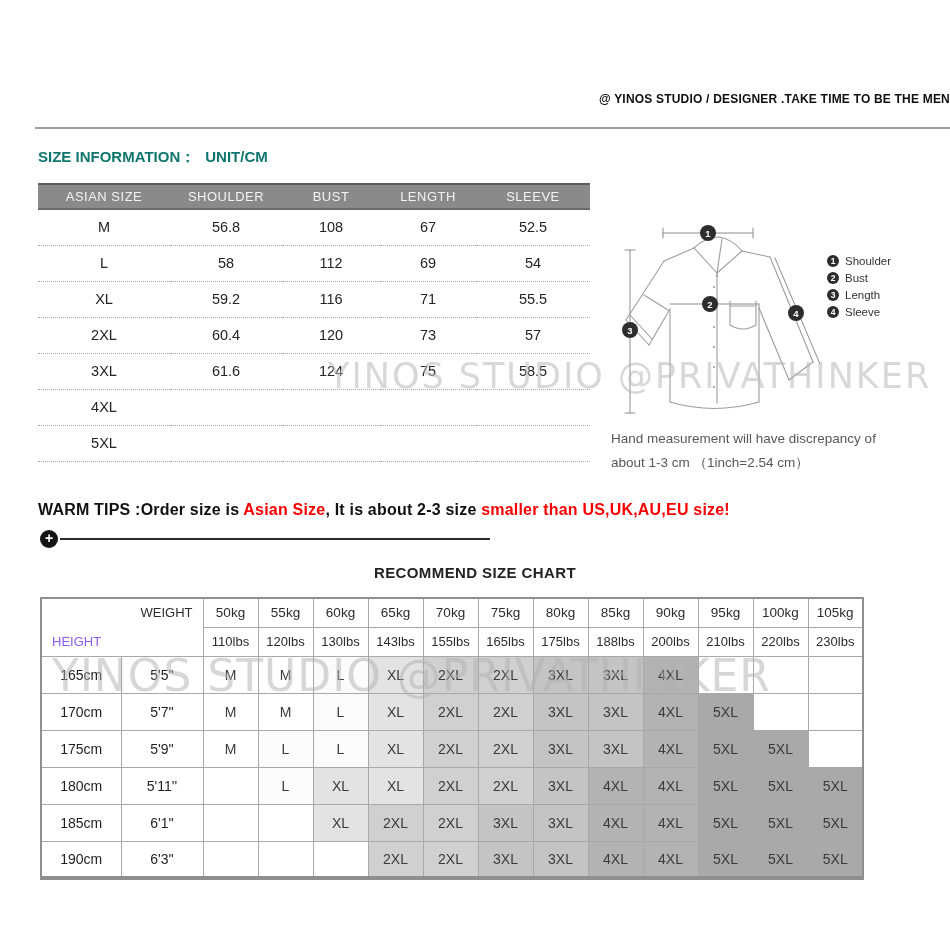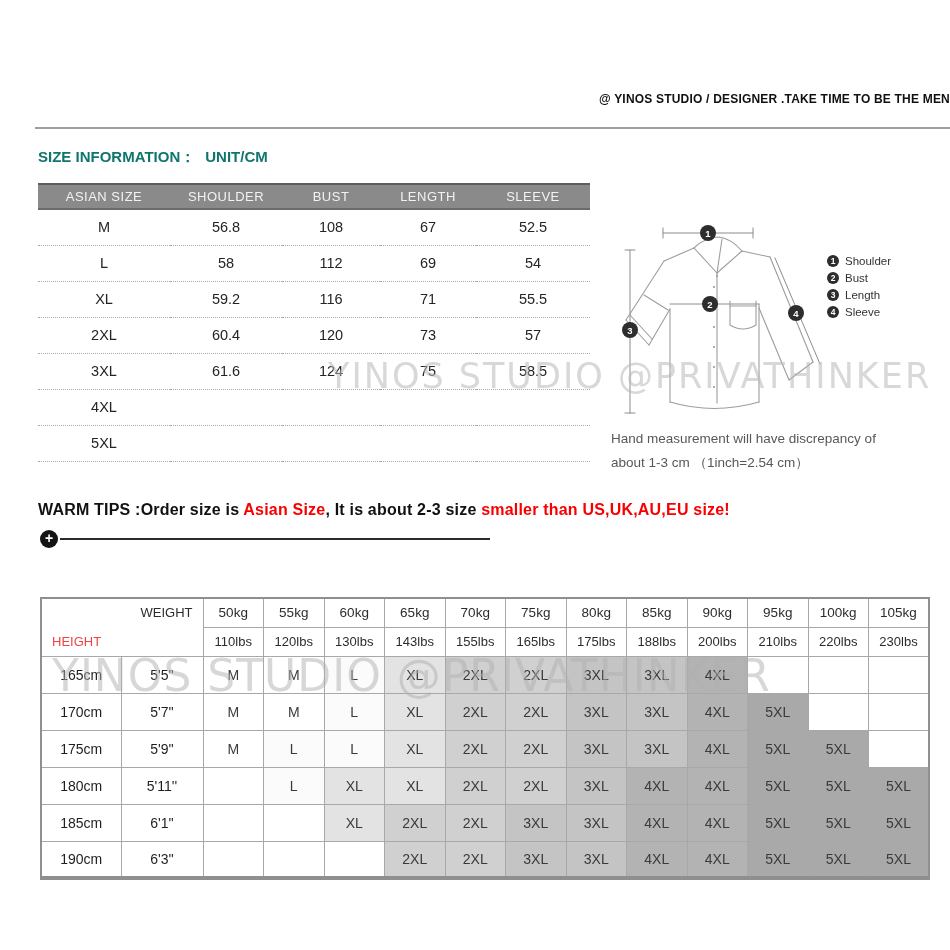--- a/index.html
+++ b/index.html
@@ -46,31 +46,31 @@
     color:#111; letter-spacing:.2px; white-space:nowrap; }
   .warm-tips .red { font-weight:800; }
   .plus-line { position:absolute; top:530px; left:40px; display:flex; align-items:center; }
   .plus-circle { width:18px; height:18px; border-radius:50%; background:#141414; color:#fff;
     font-size:14px; font-weight:700; line-height:17px; text-align:center; }
   .plus-rule { width:430px; height:2px; background:#2b2b2b; margin-left:2px; }
 
   
   .rec-title { position:absolute; top:564px; left:0; width:100%; text-align:center;
     font-size:15px; font-weight:700; color:#232323; letter-spacing:.4px; }
-  table.rec { position:absolute; top:597px; left:40px; width:890px; table-layout:fixed;
+  table.rec { position:absolute; top:597px; left:40px; width:824px; table-layout:fixed;
     border-collapse:collapse; z-index:2; border:2px solid #8f8f8f; border-bottom:4px solid #8f8f8f; }
   table.rec th, table.rec td { border:1px solid #a8a8a8; text-align:center; vertical-align:middle; }
   table.rec thead th { height:29px; font-size:13.5px; font-weight:400; color:#2c2c2c; background:#fff; }
   table.rec thead th.lbs { font-size:13px; }
   table.rec tbody td { height:37px; font-size:14px; color:#3a3a3a; }
   table.rec td.hcell { background:#fff; color:#1e1e1e; }
   .corner { position:relative; background:
     linear-gradient(to bottom right, #ffffff 49.4%, #a8a8a8 49.4%, #a8a8a8 50.6%, #ffffff 50.6%); }
   .corner .corner-top { position:absolute; top:6px; right:10px; font-size:13px; color:#2c2c2c; }
-  .corner .corner-bottom { position:absolute; bottom:7px; left:10px; font-size:13px; color:#ef4444; }
+  .corner .corner-bottom { position:absolute; bottom:7px; left:10px; font-size:13px; color:#8b5cf6; }
 </style>
 </head>
 <body>
 
 <div id="page">
 
   <div class="subtitle">@ YINOS STUDIO / DESIGNER .TAKE TIME TO BE THE MEN</div>
   <div class="hr1"></div>
 
   <div class="size-info-label">
@@ -230,20 +230,21 @@
   </div>
 
   <div class="warm-tips">
     <span>WARM TIPS :Order size is </span><span class="red" style="color: rgb(248, 0, 0);">Asian Size</span><span>, It is about 2-3 size </span><span class="red" style="color: rgb(248, 0, 0);">smaller than US,UK,AU,EU size!</span>
   </div>
   <div class="plus-line">
     <span class="plus-circle">+</span>
     <span class="plus-rule"></span>
   </div>
 
+  <div class="rec-title">RECOMMEND SIZE CHART</div>
 
   <table class="rec">
     <colgroup>
       <col style="width:80px">
         <col style="width:82px">
       <col>
         <col>
         <col>
         <col>
         <col>

